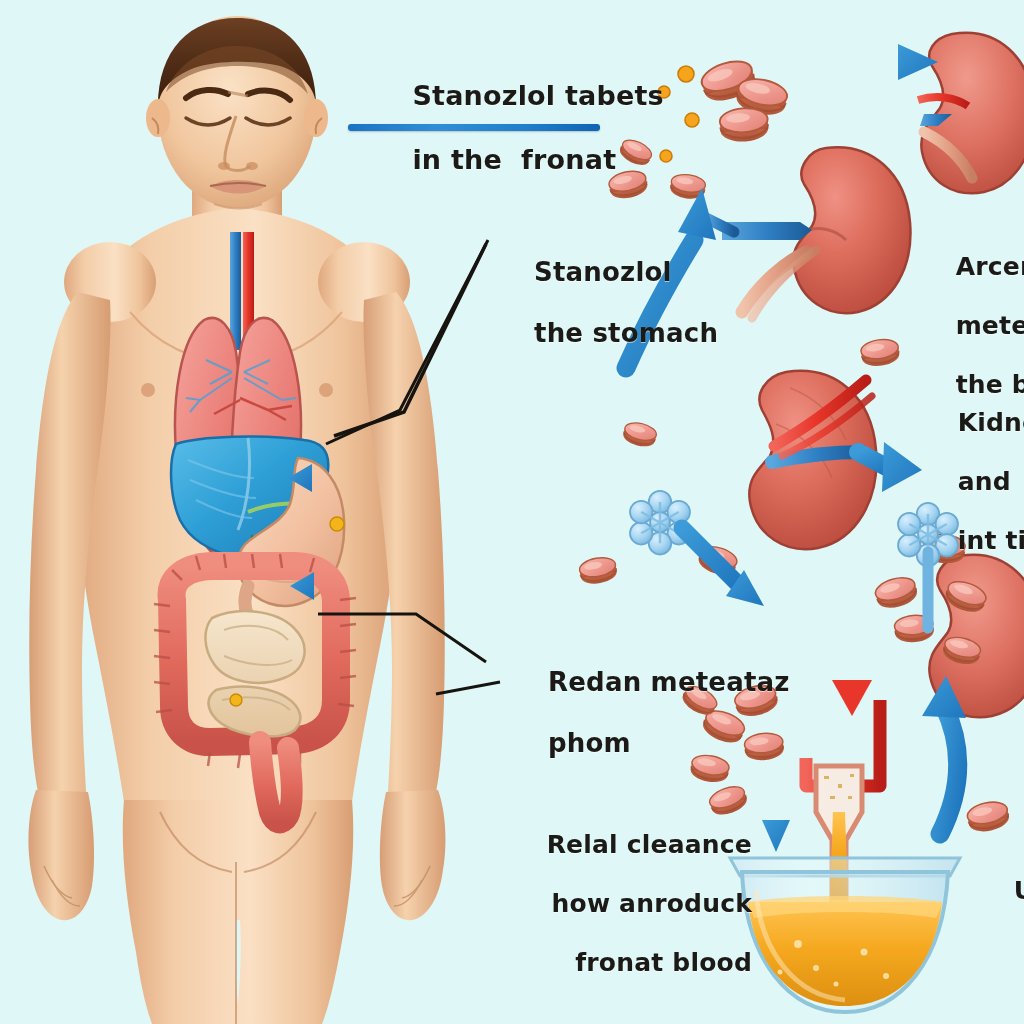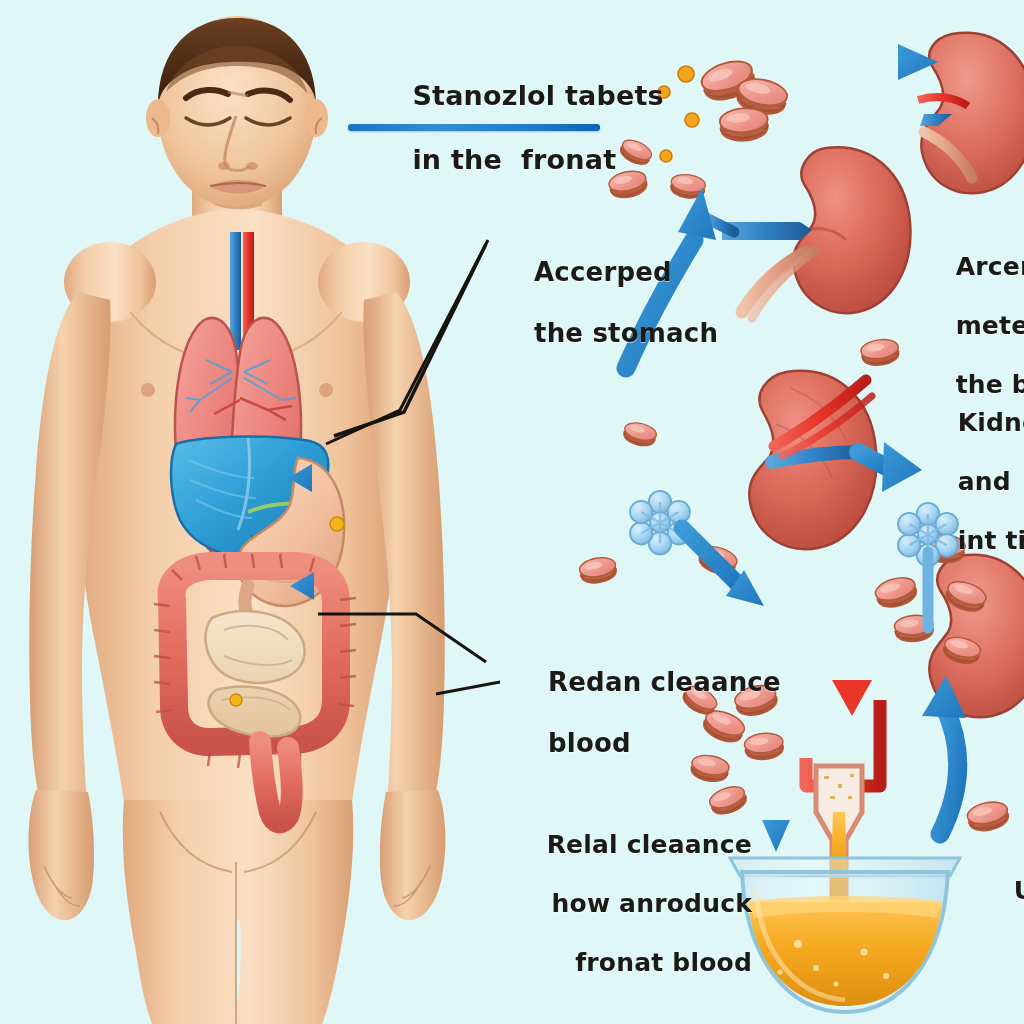--- a/index.html
+++ b/index.html
@@ -482,28 +482,28 @@
   </svg>
 
   <div id="title-rule"></div>
 
   <div class="lbl lbl-title" style="left:374px;top:48px;">
     <span>Stanozlol tabets</span><br>
     <span>in the  fronat</span>
   </div>
 
   <div class="lbl lbl-mid" style="left:497px;top:226px;">
-    <span>Accerped</span><br>
+    <span>Stanozlol</span><br>
     <span>the stomach</span>
   </div>
 
 
   <div class="lbl lbl-mid" style="left:511px;top:636px;">
-    <span>Redan cleaance</span><br>
-    <span>blood</span>
+    <span>Redan meteataz</span><br>
+    <span>phom</span>
   </div>
 
   <div class="lbl lbl-small" style="left:511px;top:800px;">
     <span>Relal cleaance</span><br>
     <span>how anroduck</span><br>
     <span>fronat blood</span>
   </div>
 
   <div class="lbl lbl-right" style="left:920px;top:222px;">
     <span>Arcerzec</span><br>

